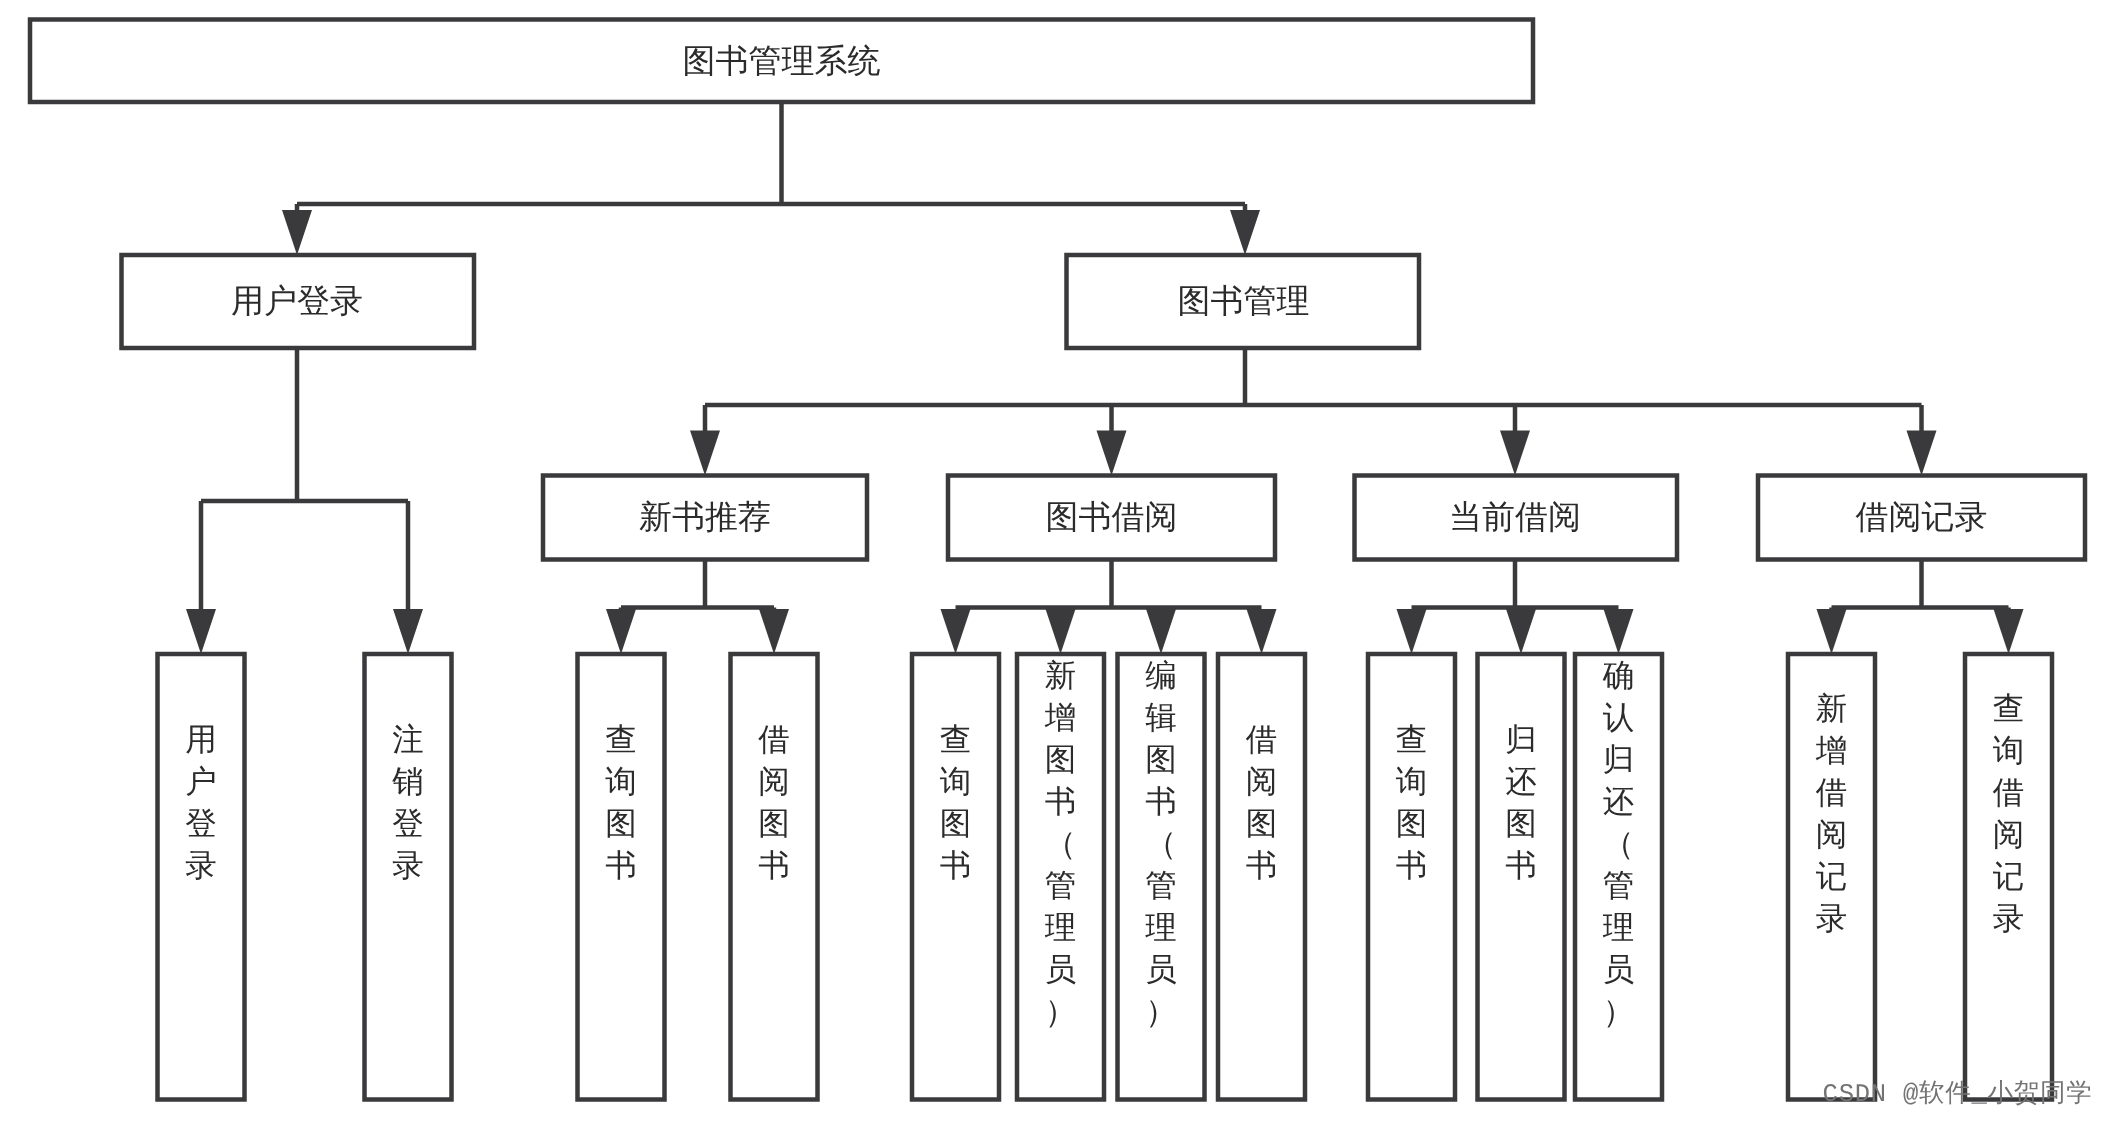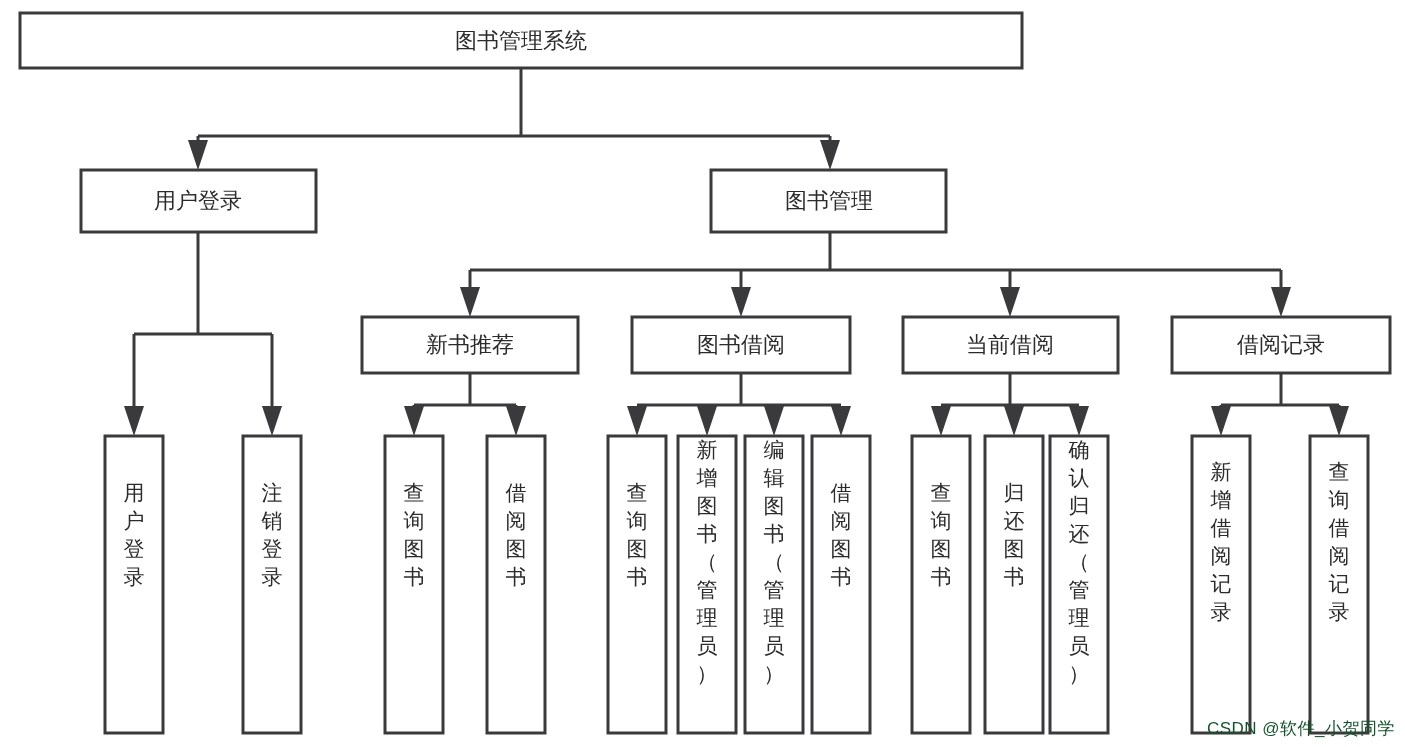--- a/index.html
+++ b/index.html
@@ -52,23 +52,23 @@
   .node-label-vertical {
     fill: #2b2b2b;
     font-family: "DejaVu Sans", "Liberation Sans", sans-serif;
     font-size: 21px;
     text-anchor: middle;
   }
   .watermark-text {
     position: absolute;
     right: 10px;
     bottom: 7px;
-    font-family: Liberation Sans, sans-serif;
+    font-family: Liberation Mono, monospace;
     font-size: 17px;
-    color: #14532d;
+    color: #737373;
     white-space: nowrap;
     letter-spacing: 0.5px;
     user-select: none;
   }
 </style>
 </head>
 <body>
 
 <div id="diagram-root">
 

